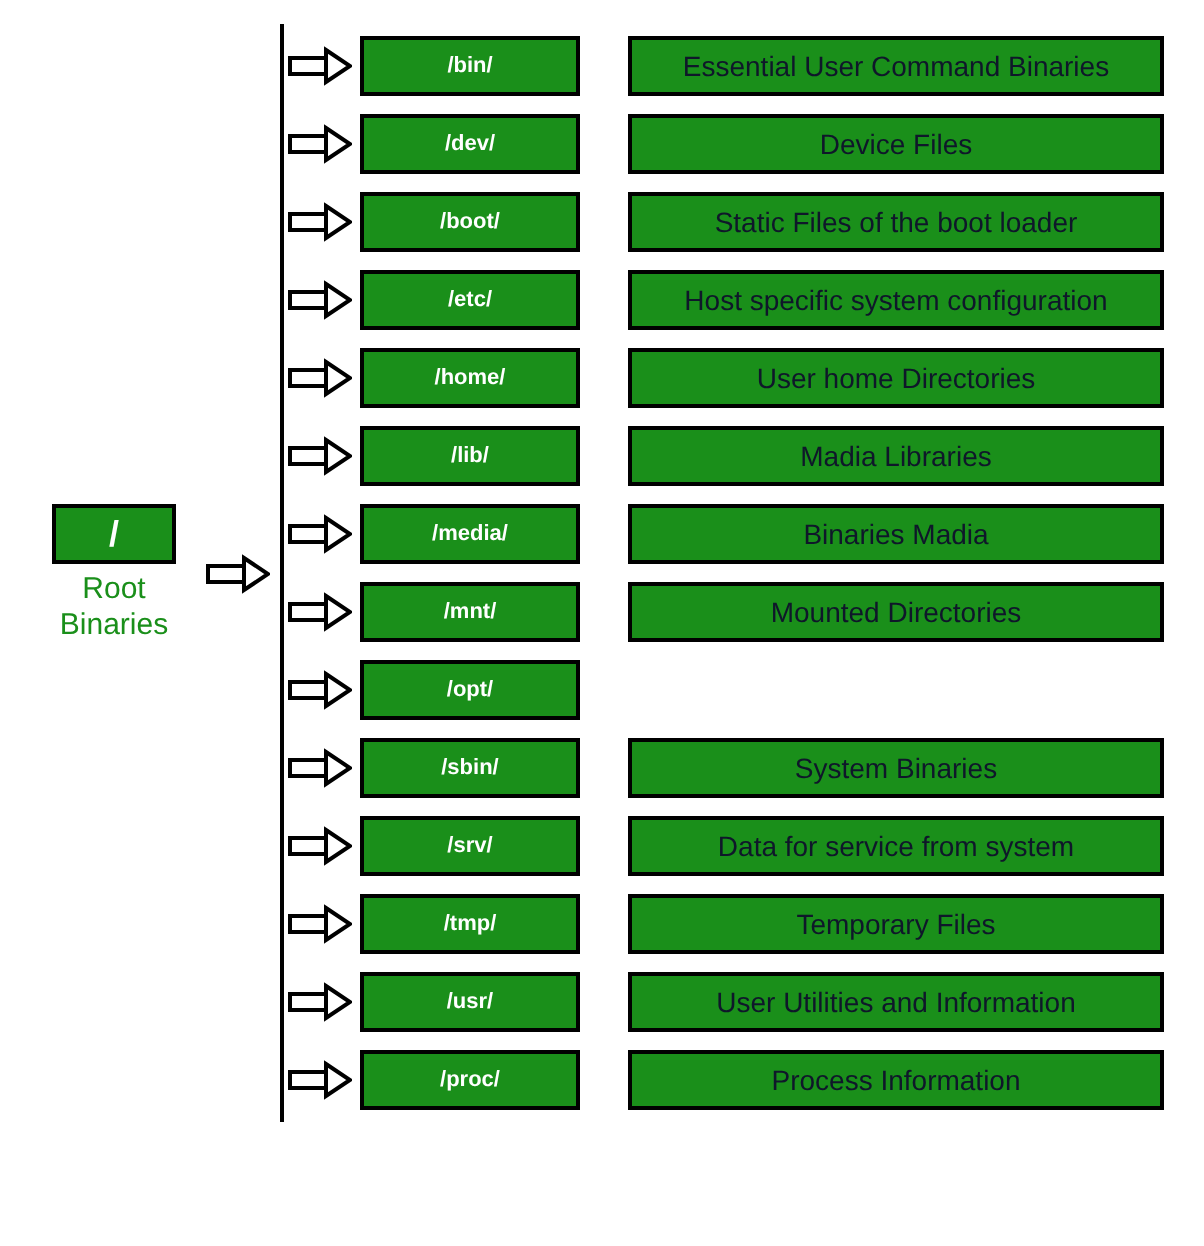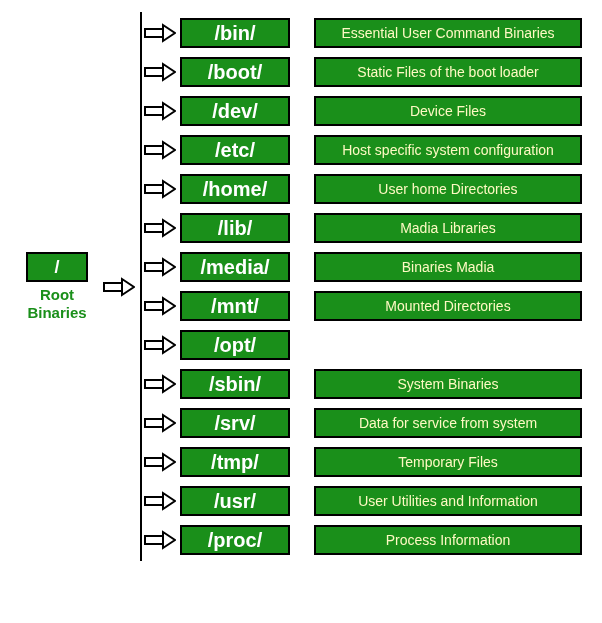--- a/index.html
+++ b/index.html
@@ -27,21 +27,21 @@
     font-weight: bold;
     font-size: 18px;
     width: 62px;
     height: 30px;
     display: flex;
     align-items: center;
     justify-content: center;
   }
   .root-label {
     color: #1a8f1a;
-    font-weight: bold;
+    font-weight: normal;
     font-size: 15px;
     text-align: center;
     margin-top: 4px;
     line-height: 1.15;
   }
   .root-arrow-col {
     width: 34px;
     display: flex;
     align-items: center;
     justify-content: center;
@@ -64,32 +64,32 @@
   }
   .arrow {
     flex: 0 0 auto;
   }
   .arrow svg { display: block; }
   .dir-box {
     background: #1a8f1a;
     border: 2px solid #000;
     color: #fff;
     font-weight: bold;
-    font-size: 20px;
+    font-size: 11px;
     width: 110px;
     height: 30px;
     display: flex;
     align-items: center;
     justify-content: center;
     margin-left: 4px;
   }
   .desc-box {
     background: #1a8f1a;
     border: 2px solid #000;
-    color: #fef9c3;
+    color: #0f172a;
     font-size: 14px;
     width: 268px;
     height: 30px;
     display: flex;
     align-items: center;
     justify-content: center;
     margin-left: 24px;
     text-align: center;
     padding: 0 4px;
   }
@@ -136,48 +136,48 @@
         </div>
       </div>
       <div class="row">
         <span class="arrow">
           <svg width="32" height="20" viewBox="0 0 32 20">
             <rect x="1" y="6" width="18" height="8" fill="#fff" stroke="#000" stroke-width="2"></rect>
             <polygon points="19,2 31,10 19,18" fill="#fff" stroke="#000" stroke-width="2"></polygon>
           </svg>
         </span>
         <div class="dir-box">
+          <span>/dev/</span>
+        </div>
+        <div class="desc-box">
+          <span>Device Files</span>
+        </div>
+      </div>
+      <div class="row">
+        <span class="arrow">
+          <svg width="32" height="20" viewBox="0 0 32 20">
+            <rect x="1" y="6" width="18" height="8" fill="#fff" stroke="#000" stroke-width="2"></rect>
+            <polygon points="19,2 31,10 19,18" fill="#fff" stroke="#000" stroke-width="2"></polygon>
+          </svg>
+        </span>
+        <div class="dir-box">
           <span>/boot/</span>
         </div>
         <div class="desc-box">
           <span>Static Files of the boot loader</span>
         </div>
       </div>
       <div class="row">
         <span class="arrow">
           <svg width="32" height="20" viewBox="0 0 32 20">
             <rect x="1" y="6" width="18" height="8" fill="#fff" stroke="#000" stroke-width="2"></rect>
             <polygon points="19,2 31,10 19,18" fill="#fff" stroke="#000" stroke-width="2"></polygon>
           </svg>
         </span>
         <div class="dir-box">
-          <span>/dev/</span>
-        </div>
-        <div class="desc-box">
-          <span>Device Files</span>
-        </div>
-      </div>
-      <div class="row">
-        <span class="arrow">
-          <svg width="32" height="20" viewBox="0 0 32 20">
-            <rect x="1" y="6" width="18" height="8" fill="#fff" stroke="#000" stroke-width="2"></rect>
-            <polygon points="19,2 31,10 19,18" fill="#fff" stroke="#000" stroke-width="2"></polygon>
-          </svg>
-        </span>
-        <div class="dir-box">
           <span>/etc/</span>
         </div>
         <div class="desc-box">
           <span>Host specific system configuration</span>
         </div>
       </div>
       <div class="row">
         <span class="arrow">
           <svg width="32" height="20" viewBox="0 0 32 20">
             <rect x="1" y="6" width="18" height="8" fill="#fff" stroke="#000" stroke-width="2"></rect>

